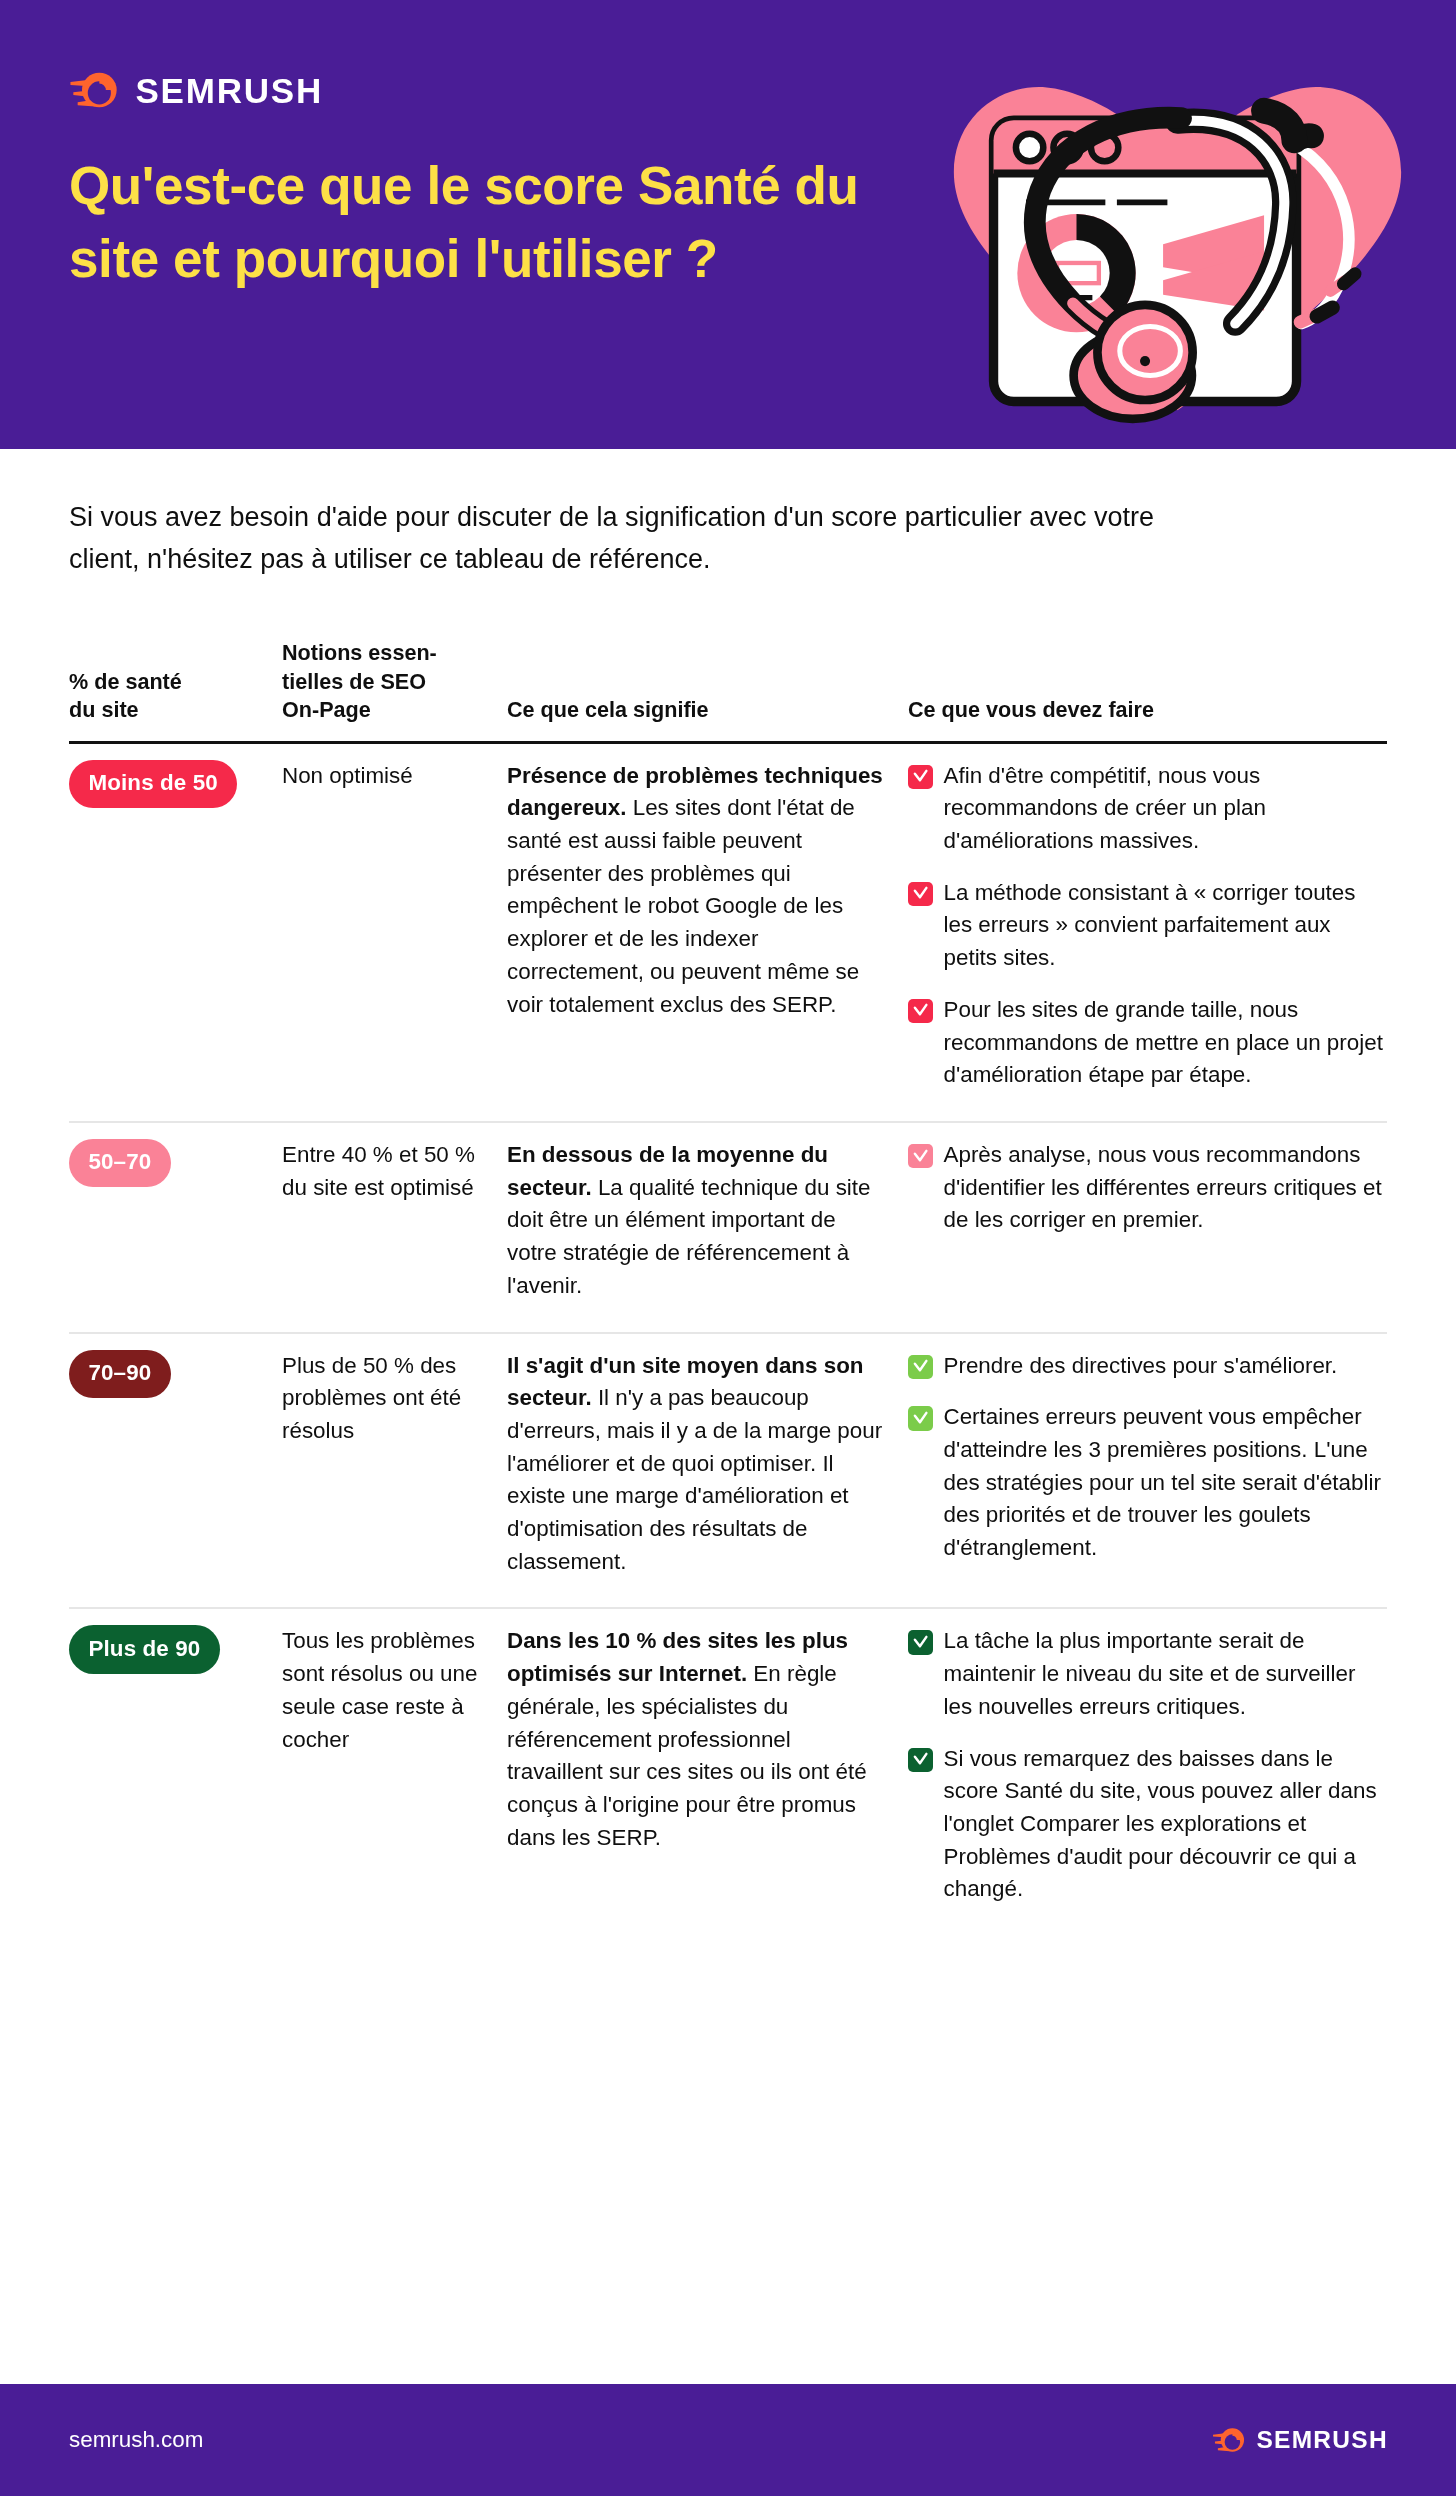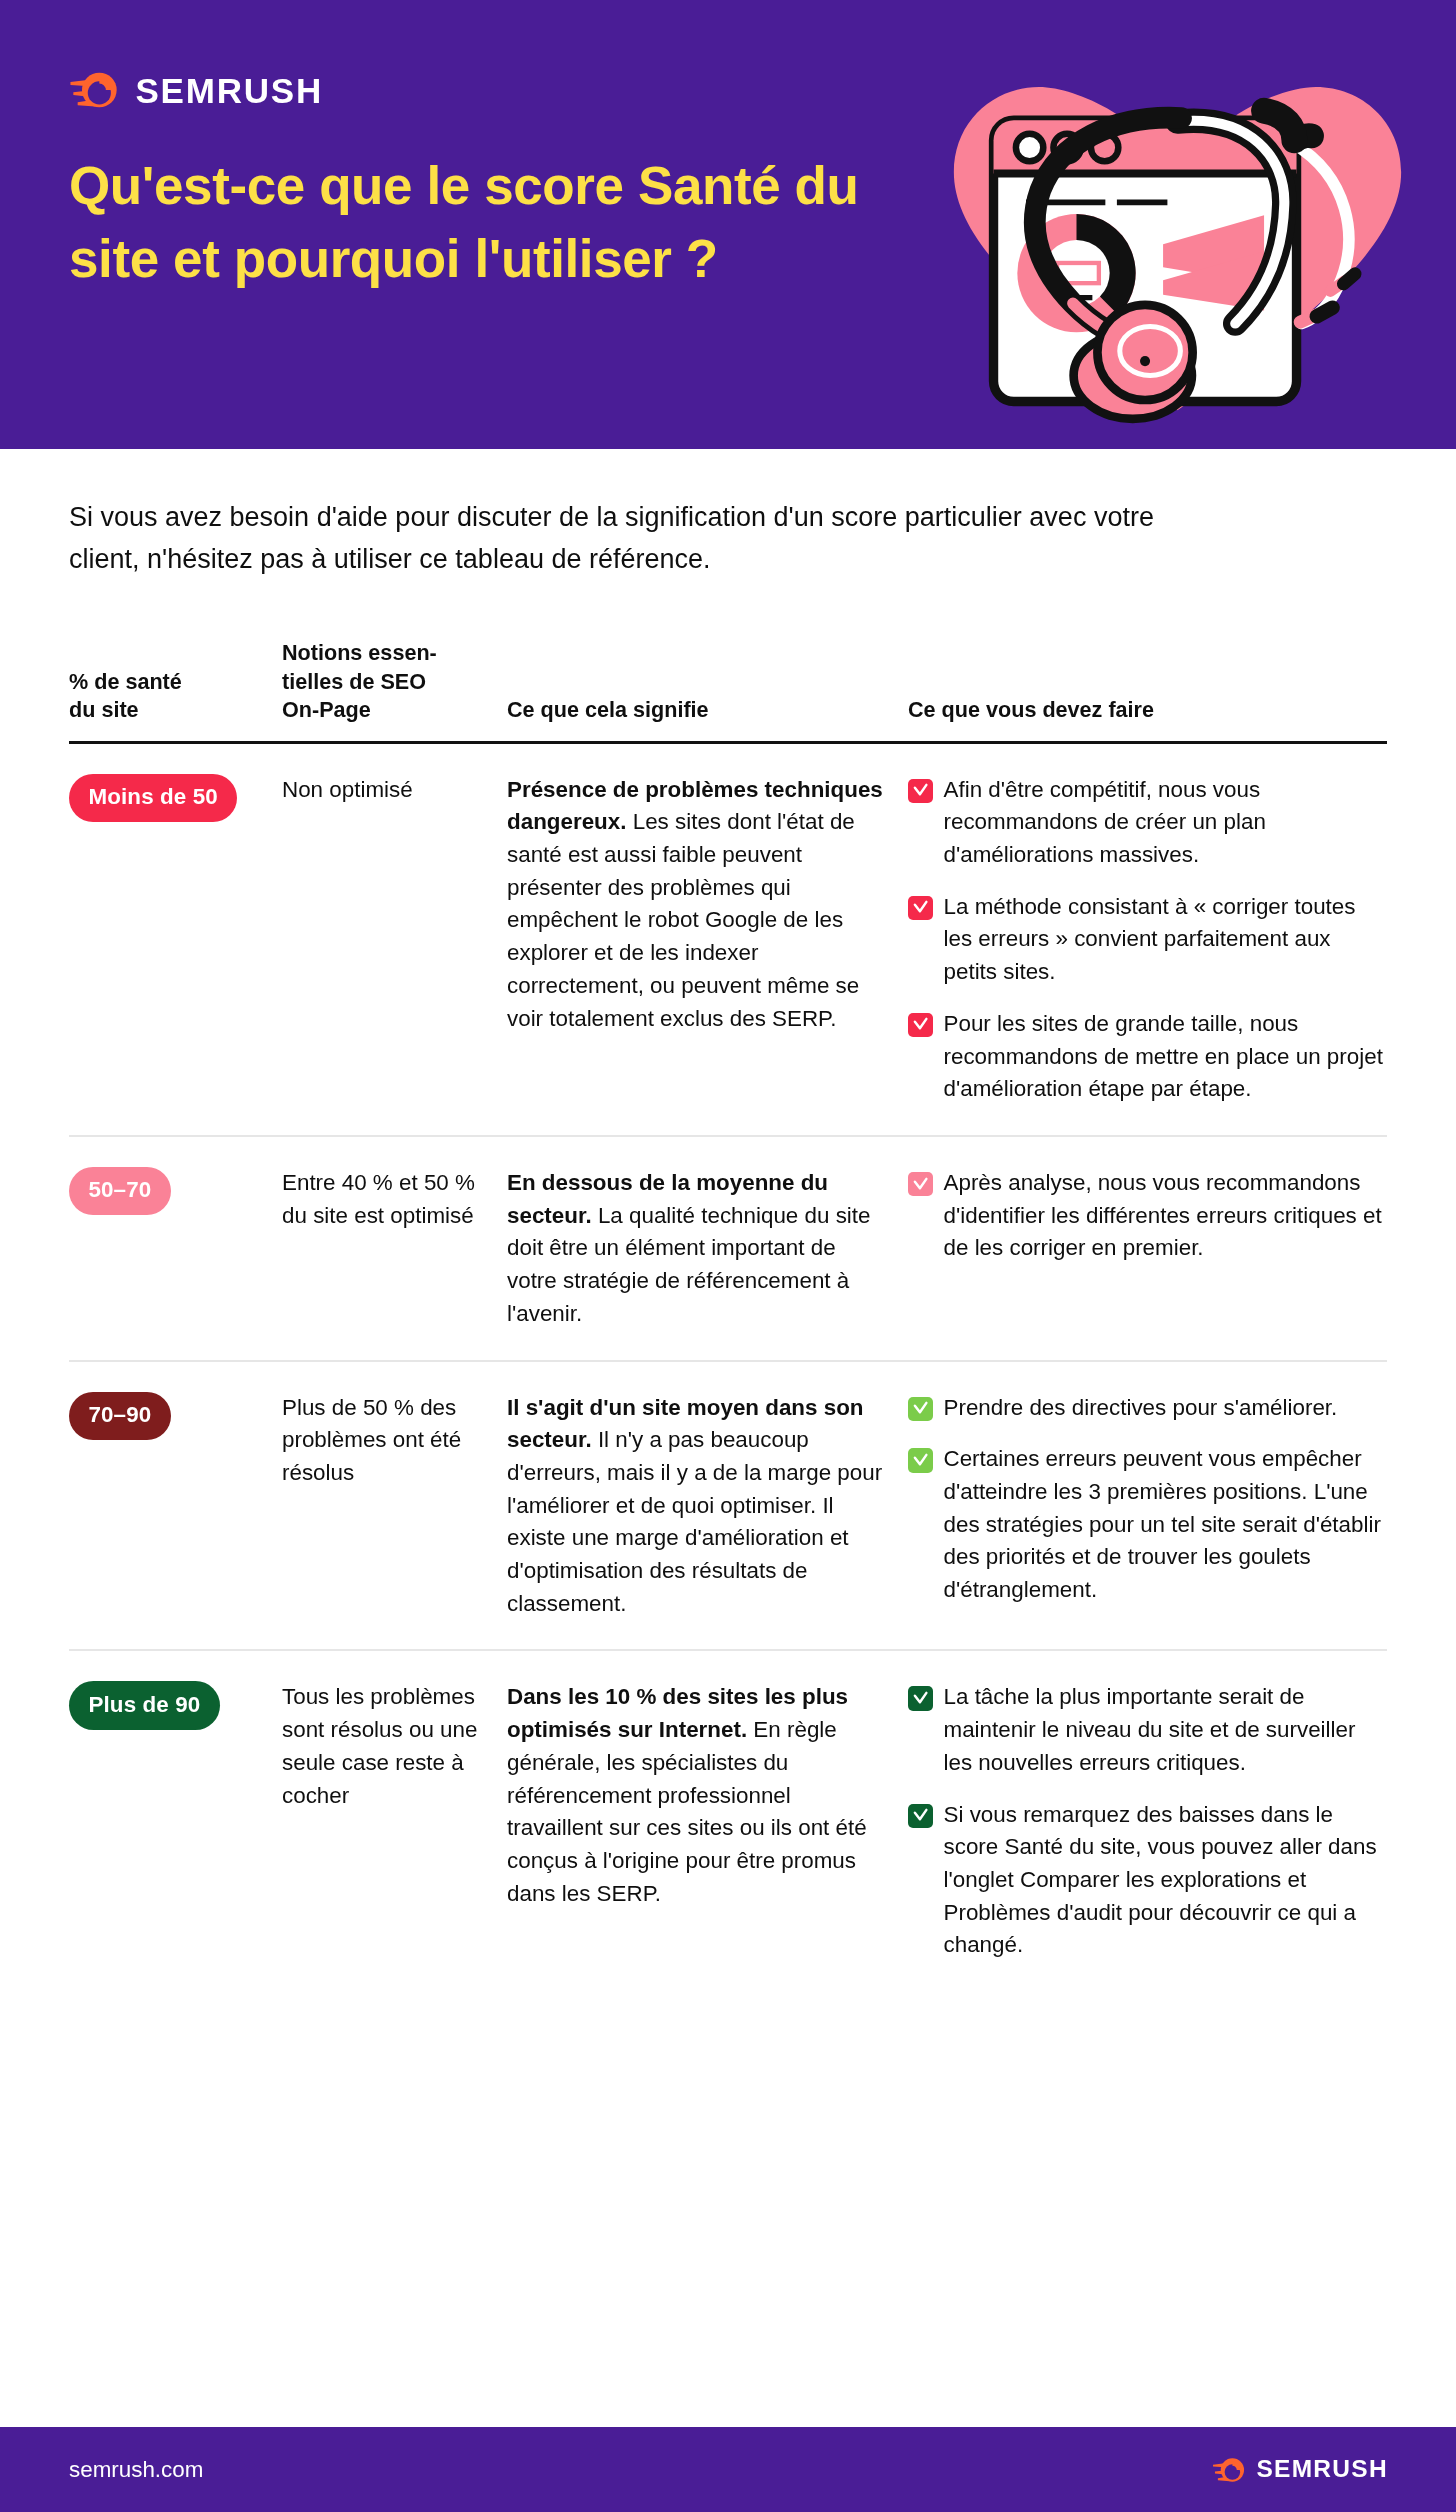--- a/index.html
+++ b/index.html
@@ -76,21 +76,21 @@
   }
   .c1 { width: 213px; flex: none; }
   .c2 { width: 225px; flex: none; }
   .c3 { width: 401px; flex: none; }
   .c4 { width: 479px; flex: none; }
 
   .trow {
     display: flex;
     align-items: flex-start;
     border-bottom: 2.2px solid #e6e6e6;
-    padding-top: 30px;
+    padding-top: 16px;
     padding-bottom: 29px;
   }
   .trow.last { border-bottom: none; }
 
   .badge {
     display: inline-block;
     border-radius: 24.5px;
     color: #ffffff;
     font-size: 22.4px;
     font-weight: 700;
@@ -124,22 +124,22 @@
     width: 24.5px; height: 24.5px;
     border-radius: 5px;
     margin-top: 5px;
     display: flex; align-items: center; justify-content: center;
   }
   .chk svg { width: 17.3px; height: 17.3px; display: block; }
 
   
   .footer {
     position: absolute;
-    left: 0; bottom: 0;
-    width: 1457px; height: 85px;
+    left: 0; bottom: 16px;
+    width: 1457px; height: 112px;
     background: #4A1D96;
     display: flex;
     align-items: center;
   }
   .footer-url {
     position: absolute;
     left: 69px;
     color: #ffffff;
     font-size: 22.4px;
   }

